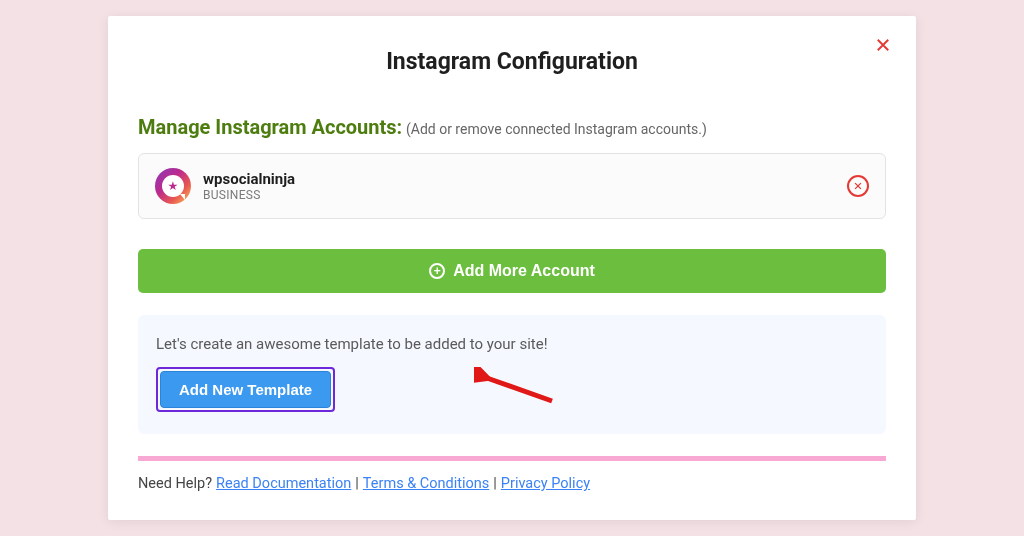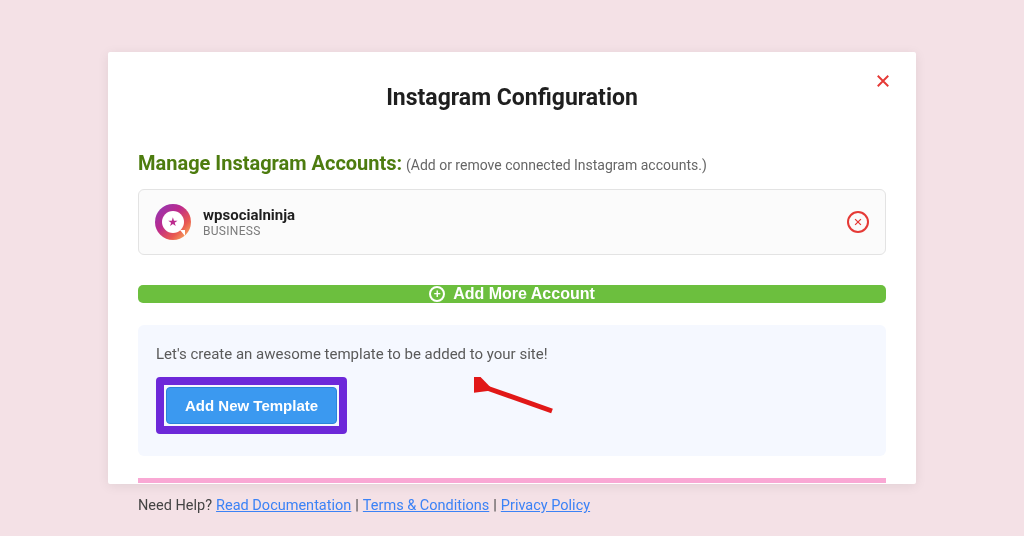--- a/index.html
+++ b/index.html
@@ -9,21 +9,21 @@
       width: 1024px;
       height: 536px;
       display: flex;
       align-items: center;
       justify-content: center;
       overflow: hidden;
     }
     .modal {
       background: #fff;
       width: 808px;
-      height: 432px;
+      height: 504px;
       border-radius: 2px;
       box-shadow: 0 2px 12px rgba(0,0,0,0.08);
       position: relative;
       padding: 28px 30px 0 30px;
       display: flex;
       flex-direction: column;
     }
     .close-btn {
       position: absolute;
       top: 18px;
@@ -127,21 +127,21 @@
     .template-card{
       background:#f5f8ff;
       border-radius:6px;
       padding:20px 18px 22px 18px;
       margin-bottom:22px;
       position:relative;
     }
     .template-text{font-size:15px;color:#5a5a5a;margin-bottom:14px;}
     .add-template-wrap{
       display:inline-block;
-      border:8px solid #6d28d9;
+      border:2px solid #6d28d9;
       border-radius:4px;
       padding:2px;
     }
     .add-template-btn{
       background:#3b99f0;
       color:#fff;
       border:1px solid #2b84d9;
       border-radius:4px;
       padding:9px 18px;
       font-size:15px;

